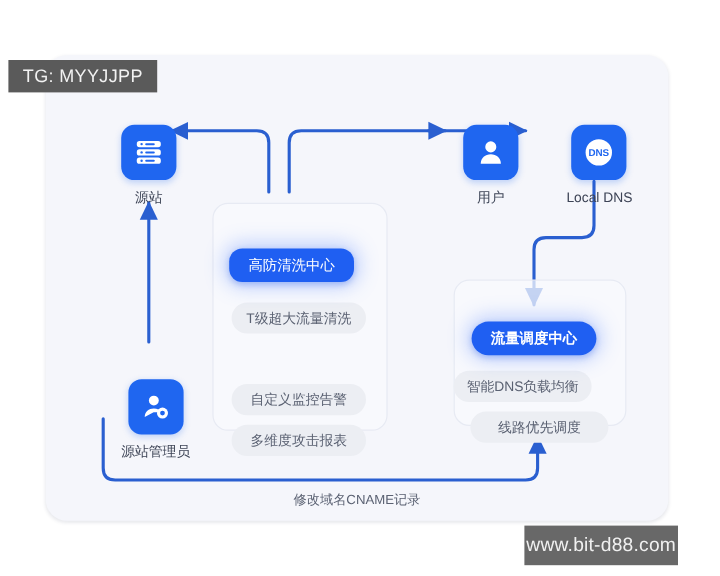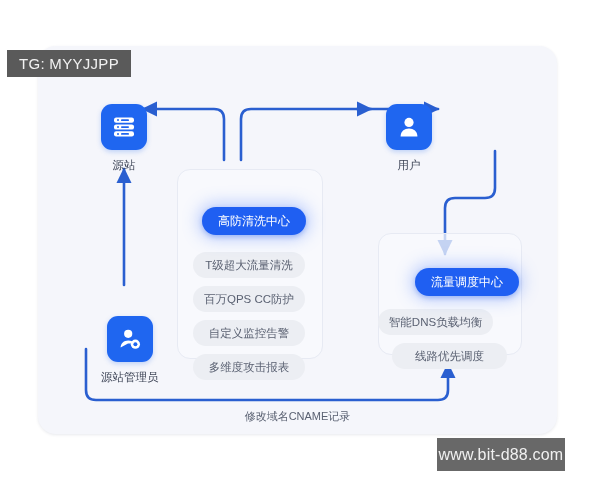--- a/index.html
+++ b/index.html
@@ -131,22 +131,22 @@
     justify-content: center;
     background: #1f5ff2;
     color: #ffffff;
     font-size: 12px;
     border-radius: 14px;
     white-space: nowrap;
     z-index: 15;
     box-shadow: 0 0 16px 4px rgba(80,130,255,0.35),
                 0 2px 5px rgba(25,80,220,0.30);
   }
-  #pill-clean { left: 164px; top: 161px; }
-  #pill-sched { left: 377px; top: 222px; }
+  #pill-clean { left: 153px; top: 161px; border-radius: 11px; }
+  #pill-sched { left: 355px; top: 222px; font-weight: bold; }
 
   
   .feat {
     position: absolute;
     height: 26px;
     display: flex;
     align-items: center;
     justify-content: center;
     background: #eceef3;
     color: #5a6172;
@@ -232,38 +232,46 @@
     <div class="node" id="node-user">
       <div class="node-icon">
         <svg class="icon-svg" width="26" height="26" viewBox="0 0 26 26" xmlns="http://www.w3.org/2000/svg">
           <circle cx="13" cy="8.4" r="4.6" fill="#ffffff"></circle>
           <path d="M4.6,22.5 C4.6,17.6 8.4,14.6 13,14.6 C17.6,14.6 21.4,17.6 21.4,22.5 Z" fill="#ffffff"></path>
         </svg>
       </div>
       <div class="node-label">用户</div>
     </div>
 
+    <div class="node" id="node-dns">
+      <div class="node-icon">
+        <svg class="icon-svg" width="30" height="30" viewBox="0 0 30 30" xmlns="http://www.w3.org/2000/svg">
+          <circle cx="15" cy="15" r="11" fill="#ffffff"></circle>
+          <text x="15" y="18.3" text-anchor="middle" font-family="Liberation Sans, sans-serif" font-size="8.2" font-weight="bold" fill="#1f66f0">DNS</text>
+        </svg>
+      </div>
+      <div class="node-label">Local DNS</div>
+    </div>
 
     <div class="node" id="node-admin">
       <div class="node-icon">
         <svg class="icon-svg" width="26" height="26" viewBox="0 0 26 26" xmlns="http://www.w3.org/2000/svg">
           <circle cx="11.2" cy="7.8" r="4.1" fill="#ffffff"></circle>
           <path d="M3.6,21.6 C3.6,17.2 7,14.4 11.2,14.4 C14,14.4 16.4,15.6 17.8,17.6 L11,17.6 Z" fill="#ffffff"></path>
           <circle cx="18.4" cy="18.2" r="4.6" fill="#ffffff"></circle>
           <circle cx="18.4" cy="18.2" r="2" fill="#1f66f0"></circle>
         </svg>
       </div>
       <div class="node-label">源站管理员</div>
     </div>
 
     <div class="pill-head" id="pill-clean">高防清洗中心</div>
     <div class="pill-head" id="pill-sched">流量调度中心</div>
 
     <div class="feat" id="feat-c0">T级超大流量清洗</div>
-    <div class="feat" id="feat-c1">百万QPS CC防护</div>
     <div class="feat" id="feat-c3">多维度攻击报表</div>
     <div class="feat" id="feat-c2">自定义监控告警</div>
 
     <div class="feat" id="feat-s0">智能DNS负载均衡</div>
     <div class="feat" id="feat-s1">线路优先调度</div>
 
     <div id="cname-label">修改域名CNAME记录</div>
 
   </div>
 

